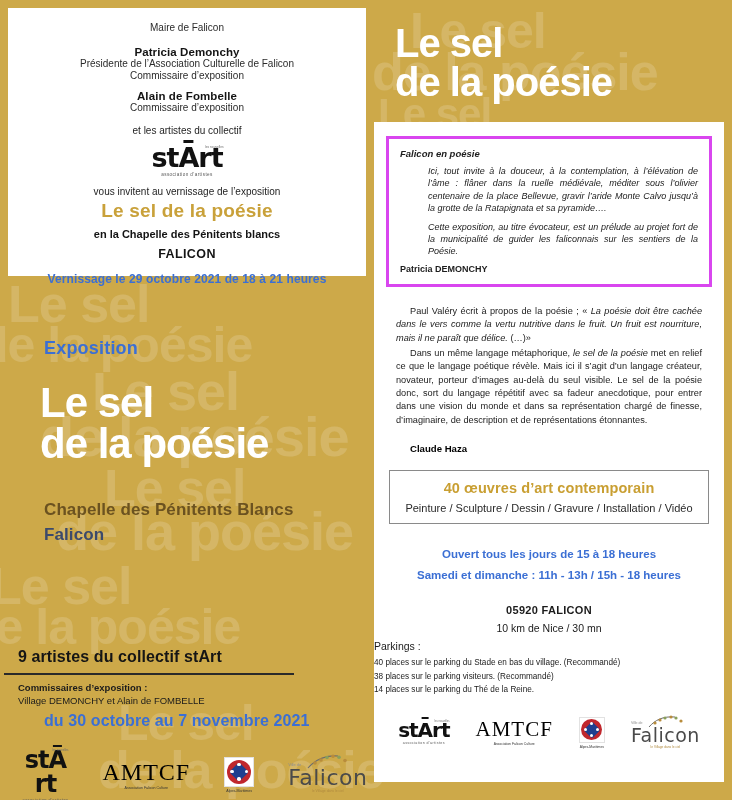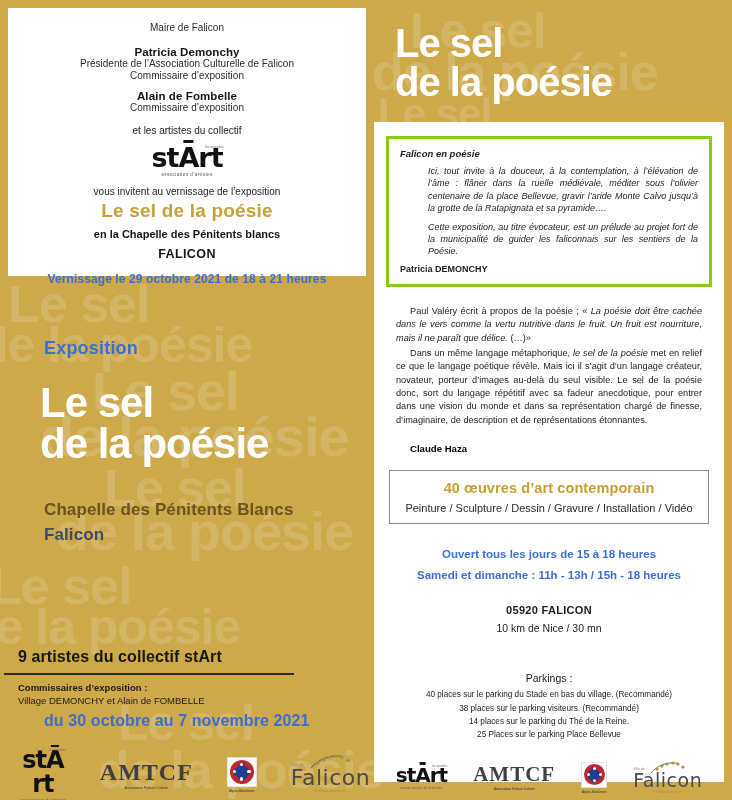--- a/index.html
+++ b/index.html
@@ -76,21 +76,21 @@
     line-height: 0.98; letter-spacing: -1px; z-index: 6;
   }
 
   
   #right-panel {
     left: 374px; top: 122px; width: 350px; height: 660px;
     z-index: 5;
   }
   #quote-box {
     margin: 14px 12px 0 12px;
-    border: 3px solid #84cc16;
+    border: 3px solid #d946ef;
     padding: 9px 11px 10px 11px;
   }
   #quote-box .qt-head {
     font-size: 9.5px; font-style: italic; font-weight: 700; color: #1d1d1d;
     margin-bottom: 6px;
   }
   #quote-box p {
     font-size: 9px; font-style: italic; color: #222; line-height: 1.38;
     text-align: justify; margin-bottom: 6px; margin-left: 28px;
   }
@@ -119,34 +119,34 @@
 
   #hours { text-align: center; margin-top: 20px; }
   #hours div {
     font-size: 11.5px; font-weight: 700; color: #3b6fd4; line-height: 1.85;
   }
 
   #addr { text-align: center; margin-top: 18px; }
   #addr .a1 { font-size: 11px; font-weight: 700; color: #1b1b1b; letter-spacing: .3px; }
   #addr .a2 { font-size: 10.5px; color: #1b1b1b; margin-top: 6px; }
 
-  #parkings { text-align: center; margin-top: 38px; }
+  #parkings { text-align: left; margin-top: 6px; }
   #parkings .pk-title { font-size: 10.5px; color: #1b1b1b; margin-bottom: 4px; }
   #parkings .pk-line  { font-size: 8.2px; color: #1b1b1b; line-height: 1.62; }
 
   .logo-row {
     display: flex; align-items: center; justify-content: center;
     gap: 26px;
   }
   #right-logos { margin-top: 20px; }
 
   
   .amtcf { text-align: center; line-height: 1; }
   .amtcf .main {
-    font-family: "Liberation Serif", serif; font-weight: 700; color: #404040;
+    font-family: "Liberation Serif", serif; font-weight: 400; color: #000000;
     letter-spacing: 1px;
     text-align: center;
   }
   .amtcf .sub { color: #333; white-space: nowrap; font-family:"Liberation Sans",sans-serif; }
 
   
   .am-logo { text-align: center; line-height: 1; }
   .am-shield {
     position: relative; margin: 0 auto; background: #ffffff;
     border: 1px solid #e2e2e2;
@@ -301,21 +301,20 @@
     <div id="addr">
       <div class="a1">05920 FALICON</div>
       <div class="a2">10 km de Nice / 30 mn</div>
     </div>
 
     <div id="parkings">
       <div class="pk-title">Parkings :</div>
       <div class="pk-line">40 places sur le parking du Stade en bas du village. (Recommandé)</div>
       <div class="pk-line">38 places sur le parking visiteurs. (Recommandé)</div>
       <div class="pk-line">14 places sur le parking du Thé de la Reine.</div>
-      <div class="pk-line">25 Places sur le parking Place Bellevue</div>
     </div>
 
     <div id="right-logos" class="logo-row">
 
       <div class="start-logo">
         <div class="word" style="font-size:20px;">
           <span>st</span><span class="acc" style="position: relative;"><span>A</span><span style="position: absolute; left: 50%; transform: translateX(-50%); width: 6.8px; height: 2.2px; background: rgb(17, 17, 17); top: -2.8px;"></span></span><span>rt</span>
         </div>
         <div class="tiny" style="font-size:2.6px; right:0; top:1px;">les nouvelles</div>
         <div class="sub" style="font-size:3.6px; margin-top:2px;">association d’artistes</div>

